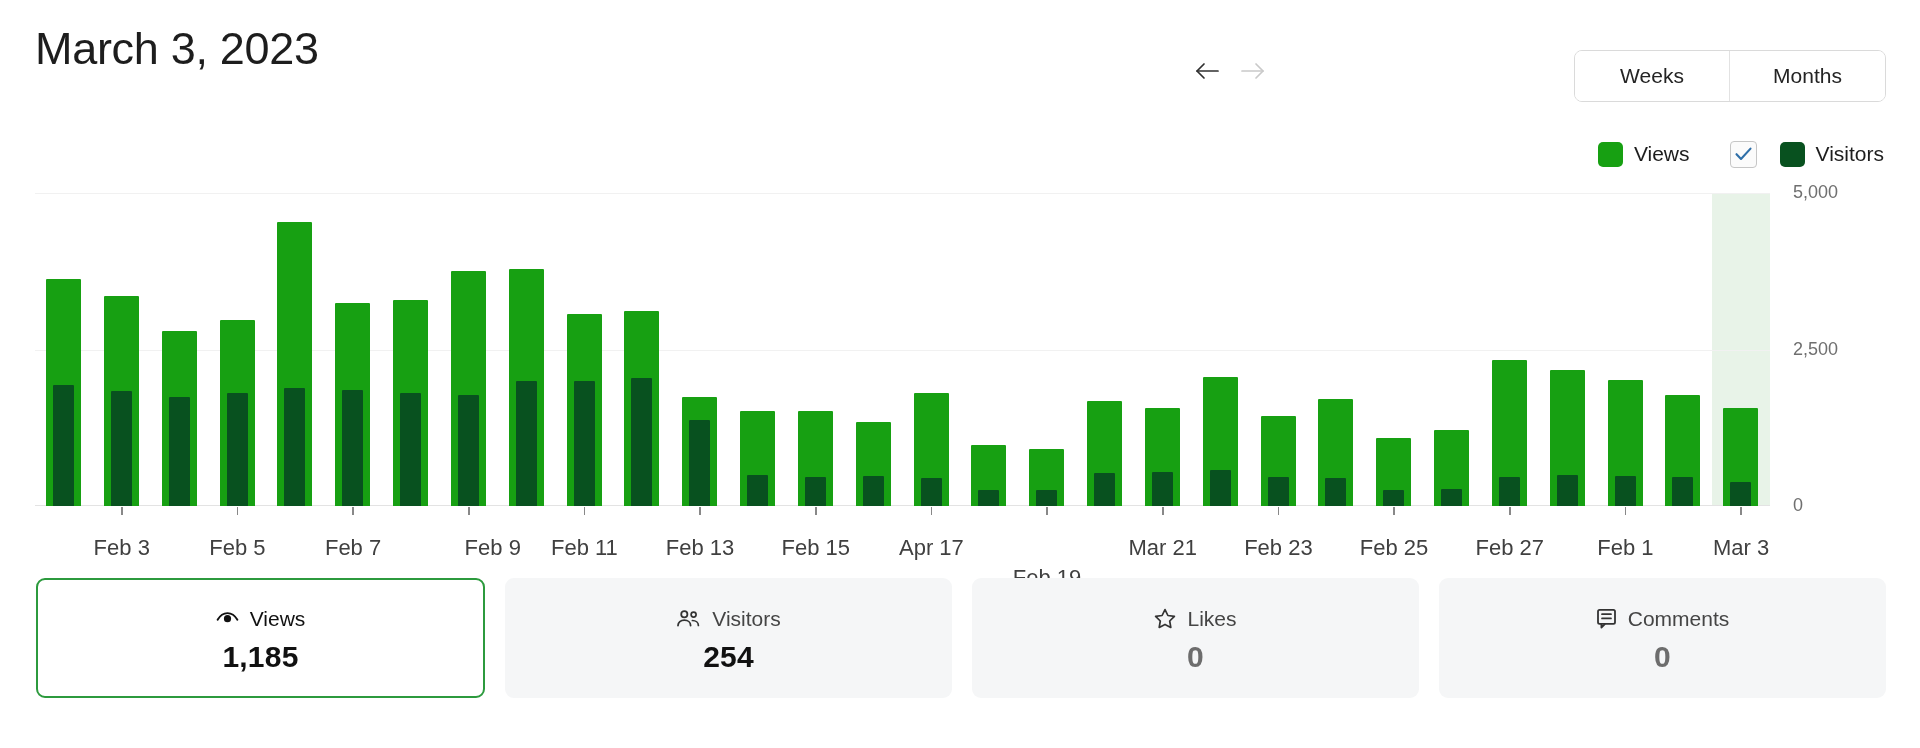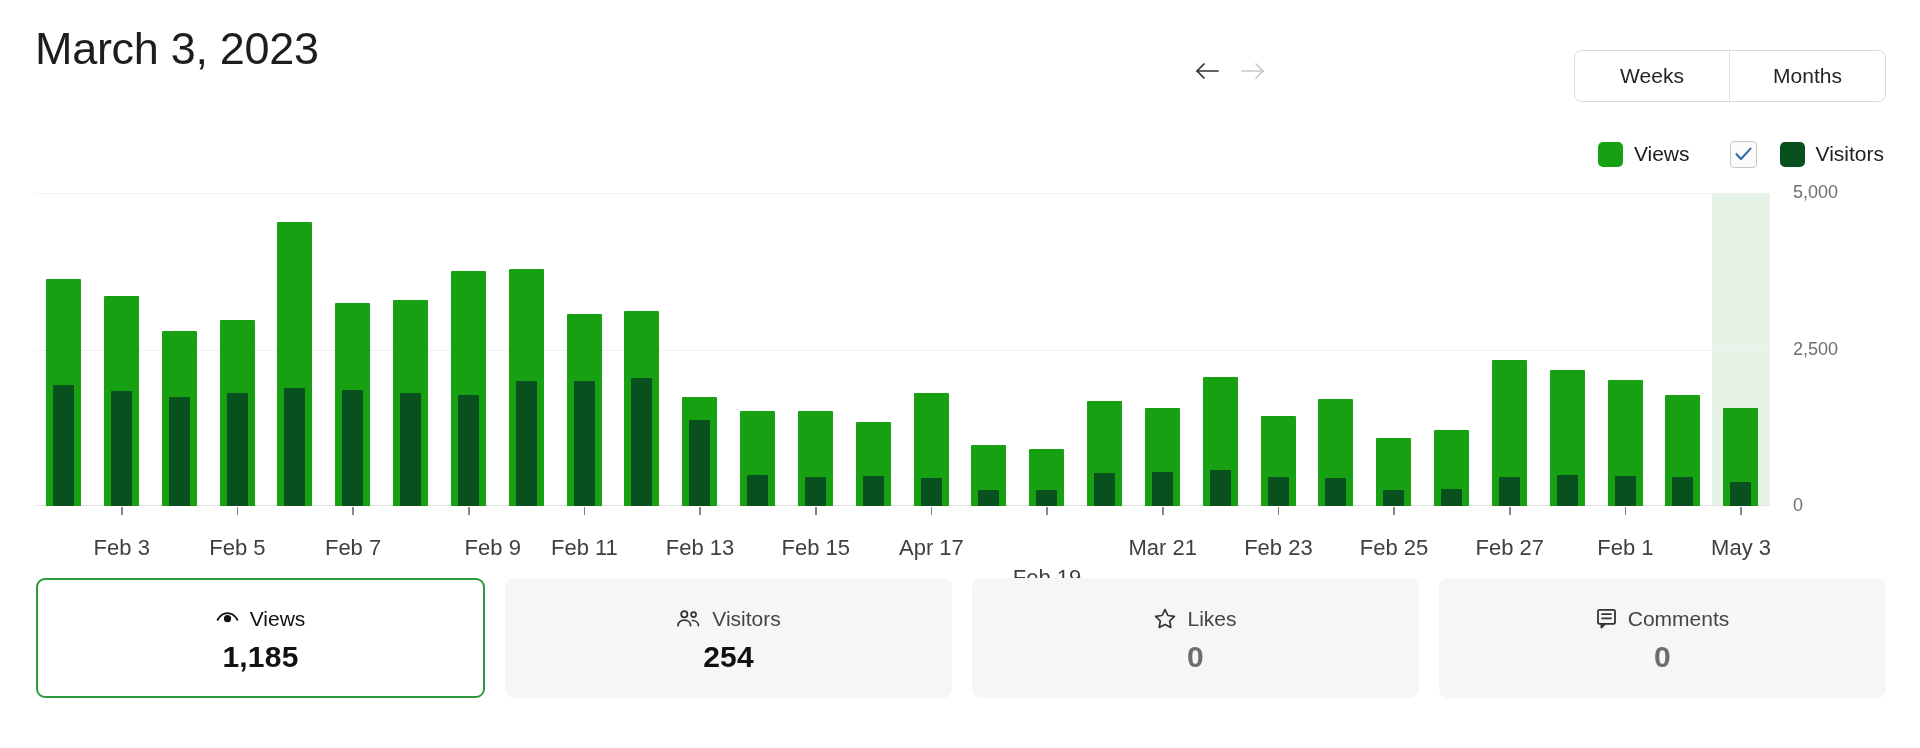--- a/index.html
+++ b/index.html
@@ -470,21 +470,21 @@
         <div class="xtick-label" style="left: 1127.75px;">Mar 21</div>
         <div class="xtick-mark" style="left: 1242.67px;"></div>
         <div class="xtick-label" style="left: 1243.42px;">Feb 23</div>
         <div class="xtick-mark" style="left: 1358.33px;"></div>
         <div class="xtick-label" style="left: 1359.08px; text-align: right;">Feb 25</div>
         <div class="xtick-mark" style="left: 1474px;"></div>
         <div class="xtick-label" style="left: 1474.75px;">Feb 27</div>
         <div class="xtick-mark" style="left: 1589.67px;"></div>
         <div class="xtick-label" style="left: 1590.42px;">Feb 1</div>
         <div class="xtick-mark" style="left: 1705.33px;"></div>
-        <div class="xtick-label" style="left: 1706.08px;">May 3</div>
+        <div class="xtick-label" style="left: 1706.08px;">Mar 3</div>
       </div>
   </div>
 
   <div class="cards" id="cards">
       <div class="card selected has-data">
         <div class="card-head">
           <span class="card-ico">
             <svg width="23" height="19" viewBox="0 0 23 19" fill="none">
               <path d="M1.6 10.8C4.2 6.3 7.7 4.1 11.5 4.1s7.3 2.2 9.9 6.7" stroke="#111" stroke-width="1.9" stroke-linecap="round" fill="none"></path>
               <circle cx="11.5" cy="9.7" r="3.6" fill="#111"></circle>

